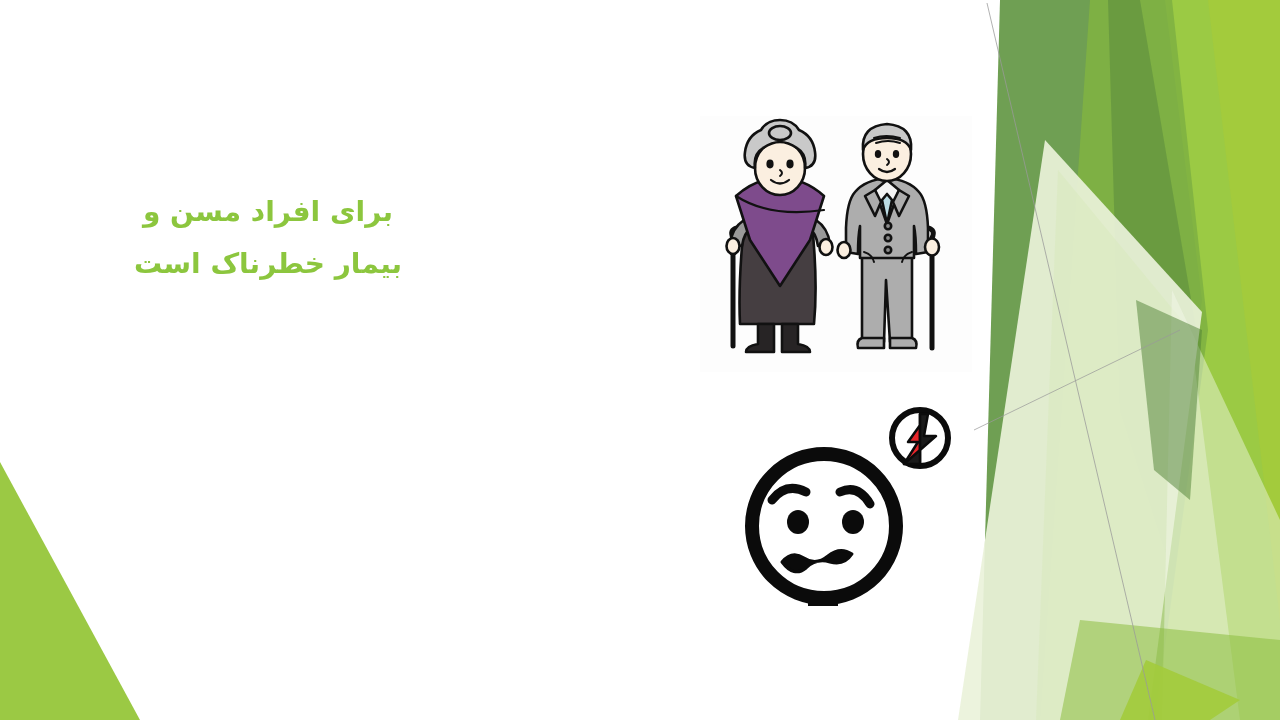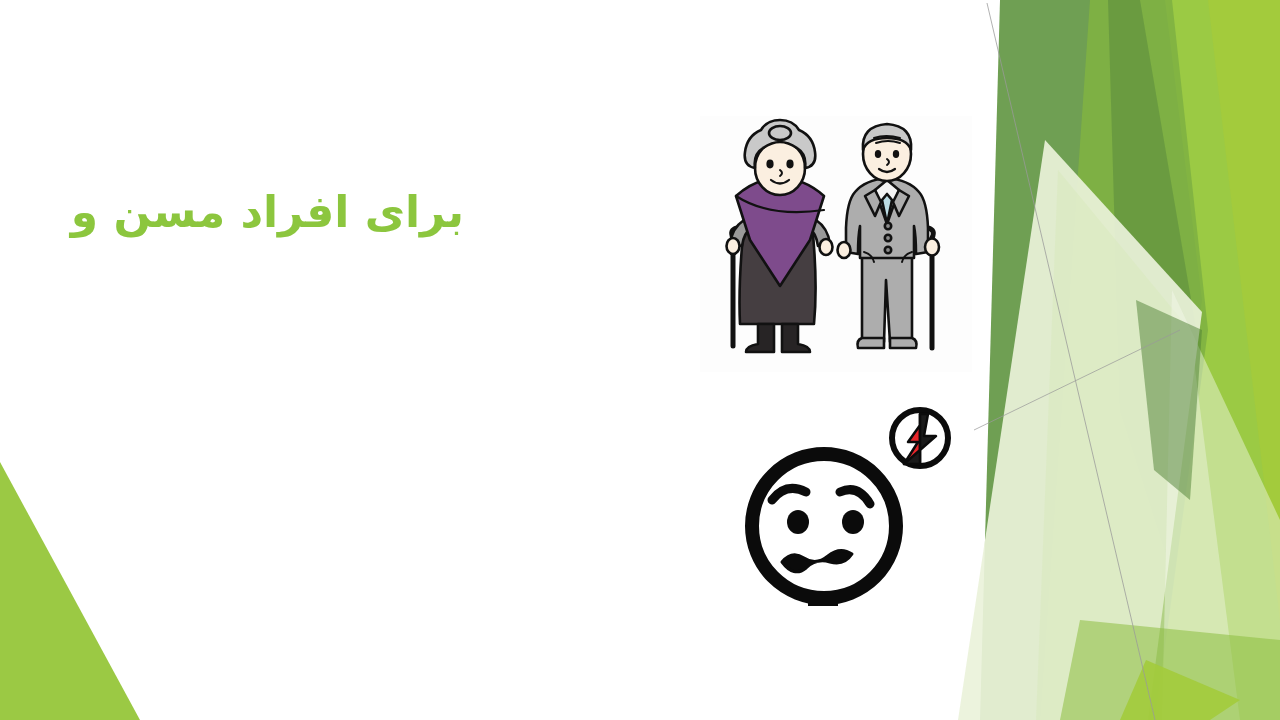--- a/index.html
+++ b/index.html
@@ -35,21 +35,21 @@
     left: 72px;
     top: 186px;
     width: 392px;
     text-align: center;
     direction: rtl;
   }
   #title-block .title-line {
     display: block;
     font-family: "DejaVu Sans", "Liberation Sans", sans-serif;
     font-weight: bold;
-    font-size: 44px;
+    font-size: 28px;
     line-height: 52px;
     letter-spacing: 0px;
     white-space: nowrap;
   }
 
   
   #couple-picture {
     position: absolute;
     left: 700px;
     top: 116px;
@@ -97,20 +97,21 @@
       <polygon points="140,620 340,640 340,720 120,720" fill="#8CBE3F" opacity="0.55"></polygon>
       <polygon points="206,660 300,700 270,720 180,720" fill="#A3CB3C" opacity="0.9"></polygon>
 
       <line x1="47" y1="3" x2="215" y2="720" stroke="#9A9A9A" stroke-width="0.9" opacity="0.85"></line>
       <line x1="34" y1="430" x2="240" y2="330" stroke="#9A9A9A" stroke-width="0.9" opacity="0.8"></line>
     </svg>
   </div>
 
   <div id="title-block">
     <span class="title-line" style="color: rgb(140, 198, 62);">برای افراد مسن و</span>
+    <span class="title-line" style="color: rgb(140, 198, 62);">بیمار خطرناک است</span>
   </div>
 
   <div id="couple-picture">
     <svg width="272" height="256" viewBox="0 0 272 256" xmlns="http://www.w3.org/2000/svg" aria-hidden="true">
       <rect x="0" y="0" width="272" height="256" fill="#FDFDFD"></rect>
 
       <g stroke="#111111" stroke-width="2.6" stroke-linejoin="round" stroke-linecap="round">
 
         <line x1="33" y1="122" x2="33" y2="230" stroke-width="5"></line>
         <path d="M33 122 q-4 -8 4 -10" fill="none" stroke-width="5"></path>

